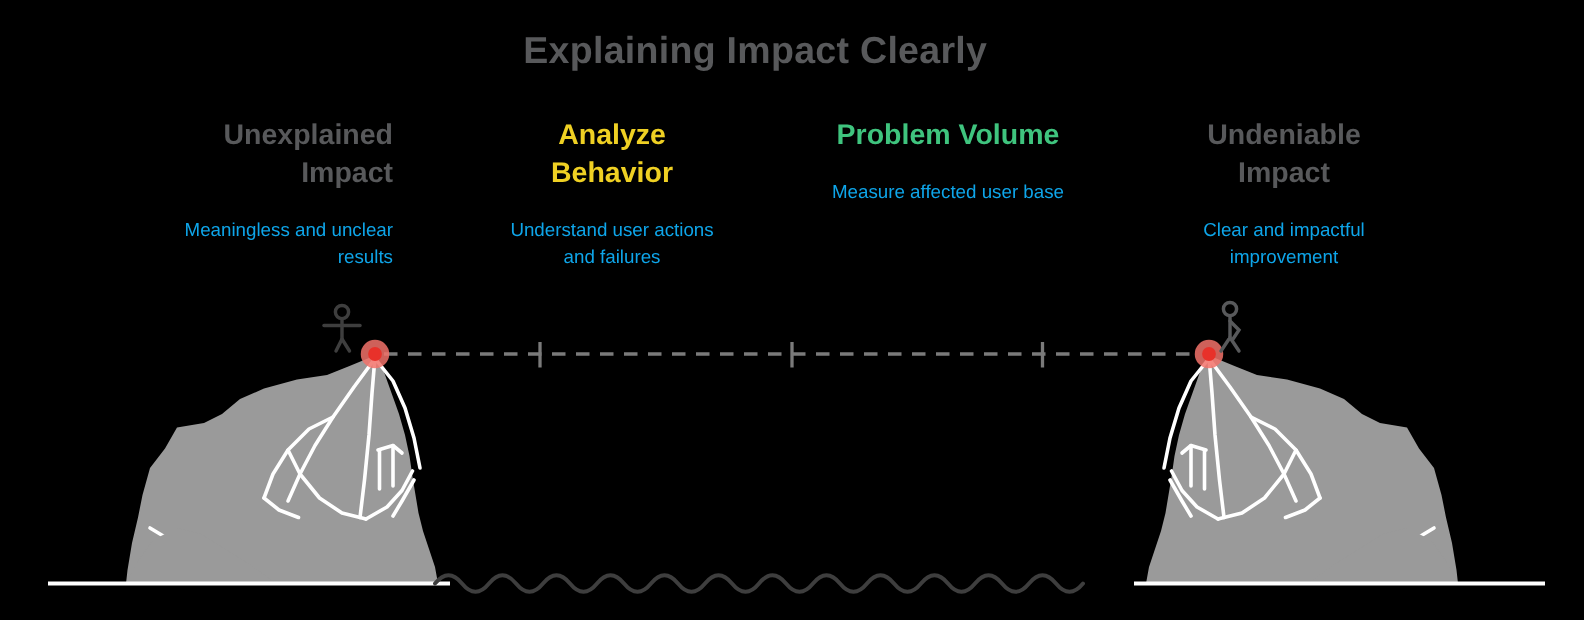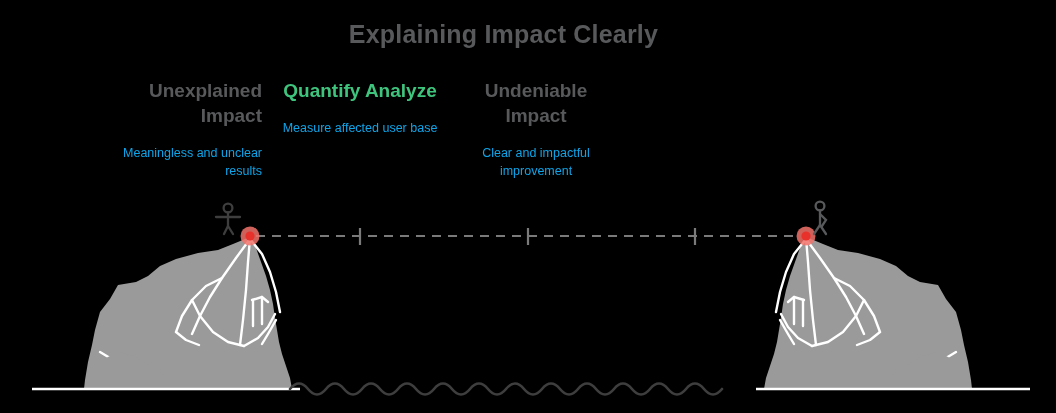--- a/index.html
+++ b/index.html
@@ -35,20 +35,21 @@
 
   
   #columns {
     position: absolute;
     left: 96px;
     top: 78px;
     width: 880px;
     display: flex;
     flex-direction: row;
     align-items: flex-start;
+    gap: 48px;
   }
   .column {
     width: 176px;
     box-sizing: border-box;
     padding: 0 10px;
   }
   .col-title {
     font-size: 19px;
     font-weight: bold;
     line-height: 1.32;
@@ -86,23 +87,27 @@
   <div id="page-title" style="color: rgb(88, 89, 91);">Explaining Impact Clearly</div>
 
   <div id="columns">
 
     <div class="column col-0">
       <div class="col-title" style="color: rgb(88, 89, 91);">Unexplained Impact</div>
       <div class="col-desc">Meaningless and unclear results</div>
     </div>
 
 
+    <div class="column col-2">
+      <div class="col-title" style="color: rgb(239, 208, 35);">Analyze Behavior</div>
+      <div class="col-desc">Understand user actions and failures</div>
+    </div>
 
     <div class="column col-3">
-      <div class="col-title" style="color: rgb(63, 196, 126);">Quantify Analyze</div>
+      <div class="col-title" style="color: rgb(63, 196, 126);">Problem Volume</div>
       <div class="col-desc">Measure affected user base</div>
     </div>
 
     <div class="column col-4">
       <div class="col-title" style="color: rgb(88, 89, 91);">Undeniable Impact</div>
       <div class="col-desc">Clear and impactful improvement</div>
     </div>
 
   </div>
 

